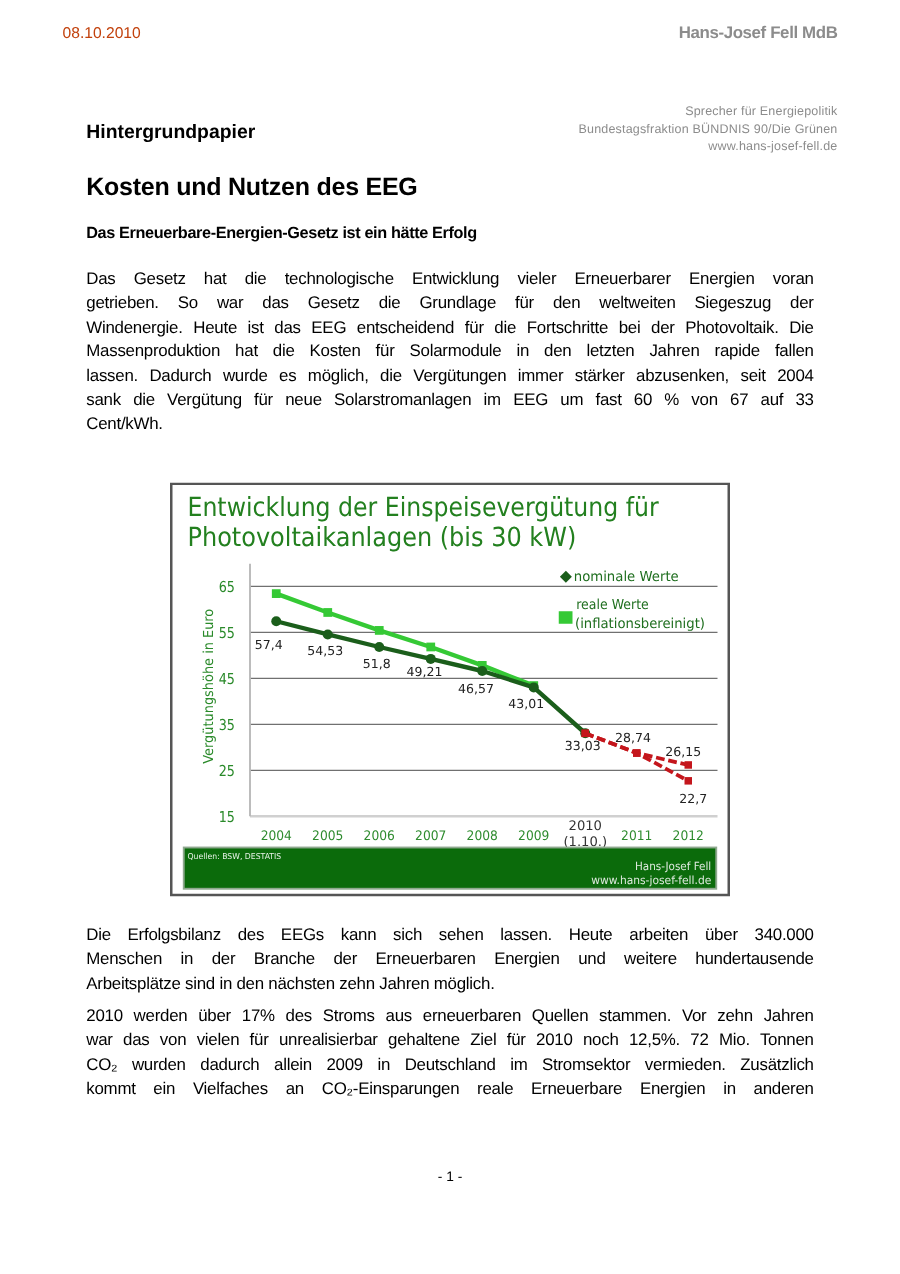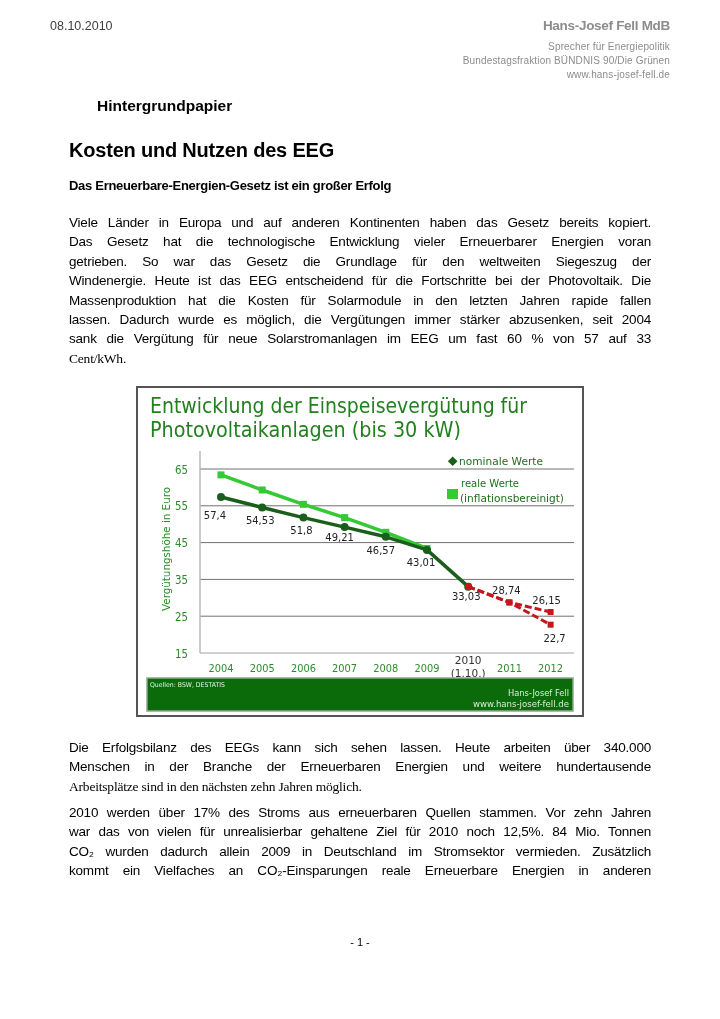--- a/index.html
+++ b/index.html
@@ -1,36 +1,36 @@
 <!DOCTYPE html>
 <html><head>
   <meta charset="utf-8">
   <style>
     html, body { margin: 0; padding: 0; background: #ffffff; }
     body { width: 720px; height: 1019px; position: relative; overflow: hidden; font-family: "Liberation Sans", sans-serif; color: #000; }
     .abs { position: absolute; }
 
     
-    .hdr-date { left: 50px; top: 19px; font-size: 12.5px; color: #404040; font-family: "Liberation Sans", sans-serif; }
+    .hdr-date { left: 50px; top: 19px; font-size: 12.5px; color: #c2410c; font-family: "Liberation Sans", sans-serif; }
     .hdr-right { right: 50px; text-align: right; color: #8c8c8c; white-space: nowrap; font-family: "Liberation Sans", sans-serif; }
     .hdr-author { top: 18px; font-size: 13.5px; font-weight: bold; letter-spacing: -0.3px; }
-    .hdr-sub { font-size: 10px; letter-spacing: 0.15px; }
+    .hdr-sub { font-size: 10px; letter-spacing: 0.15px; margin-top: 43px; }
     .hdr-role { top: 41px; }
     .hdr-faction { top: 55px; }
     .hdr-web { top: 69px; }
 
     
-    .h-doctype { left: 69px; top: 97px; font-size: 15.5px; font-weight: bold; margin-left: 28px; }
+    .h-doctype { left: 69px; top: 97px; font-size: 15.5px; font-weight: bold; }
     .h-title { left: 69px; top: 139px; font-size: 20px; font-weight: bold; letter-spacing: -0.2px; }
     .h-sub { left: 69px; top: 178px; font-size: 13px; font-weight: bold; letter-spacing: -0.3px; }
 
     
     .para { left: 69px; width: 582px; font-size: 13.5px; line-height: 19.4px; letter-spacing: -0.2px; }
     .line { display: block; text-align: justify; text-align-last: justify; }
-    .line.last { text-align: left; text-align-last: left; font-family: Liberation Serif, serif; }
+    .line.last { text-align: left; text-align-last: left; }
     .p1 { top: 213px; }
     .p2 { top: 738px; }
     .p3 { top: 803px; }
 
     .page-num { left: 0; width: 720px; top: 936px; text-align: center; font-size: 11px; }
 
     
     #chart-svg { position: absolute; left: 136px; top: 386px; width: 449px; height: 332px; }
     .ct { font-family: "DejaVu Sans", sans-serif; }
   </style>
@@ -38,30 +38,29 @@
 <body>
 
 <div class="abs hdr-date">08.10.2010</div>
 <div class="abs hdr-right hdr-author">Hans-Josef Fell MdB</div>
 <div class="abs hdr-right hdr-sub hdr-role">Sprecher für Energiepolitik</div>
 <div class="abs hdr-right hdr-sub hdr-faction">Bundestagsfraktion BÜNDNIS 90/Die Grünen</div>
 <div class="abs hdr-right hdr-sub hdr-web">www.hans-josef-fell.de</div>
 
 <div class="abs h-doctype">Hintergrundpapier</div>
 <div class="abs h-title">Kosten und Nutzen des EEG</div>
-<div class="abs h-sub">Das Erneuerbare-Energien-Gesetz ist ein großer Erfolg</div>
+<div class="abs h-sub">Das Erneuerbare-Energien-Gesetz ist ein hätte Erfolg</div>
 
 <div class="abs para p1">
-  <span class="line">Viele Länder in Europa und auf anderen Kontinenten haben das Gesetz bereits kopiert.</span>
   <span class="line">Das Gesetz hat die technologische Entwicklung vieler Erneuerbarer Energien voran</span>
   <span class="line">getrieben. So war das Gesetz die Grundlage für den weltweiten Siegeszug der</span>
   <span class="line">Windenergie. Heute ist das EEG entscheidend für die Fortschritte bei der Photovoltaik. Die</span>
   <span class="line">Massenproduktion hat die Kosten für Solarmodule in den letzten Jahren rapide fallen</span>
   <span class="line">lassen. Dadurch wurde es möglich, die Vergütungen immer stärker abzusenken, seit 2004</span>
-  <span class="line">sank die Vergütung für neue Solarstromanlagen im EEG um fast 60 % von 57 auf 33</span>
+  <span class="line">sank die Vergütung für neue Solarstromanlagen im EEG um fast 60 % von 67 auf 33</span>
   <span class="line last">Cent/kWh.</span>
 </div>
 
 <svg id="chart-svg" viewBox="136 386 449 332">
   <rect x="137" y="387" width="446" height="329" fill="#ffffff" stroke="#555555" stroke-width="2"></rect>
   <text class="ct" x="150" y="413" font-size="21" fill="#23801f" textLength="377" lengthAdjust="spacingAndGlyphs">Entwicklung der Einspeisevergütung für</text>
   <text class="ct" x="150" y="437" font-size="21" fill="#23801f" textLength="311" lengthAdjust="spacingAndGlyphs">Photovoltaikanlagen (bis 30 kW)</text>
   <text class="ct" x="0" y="0" font-size="11" fill="#2a8a2a" text-anchor="middle" textLength="124" lengthAdjust="spacingAndGlyphs" transform="translate(170,549) rotate(-90)">Vergütungshöhe in Euro</text>
 
   <g id="grid-layer">
@@ -144,18 +143,18 @@
 </svg>
 
 <div class="abs para p2">
   <span class="line">Die Erfolgsbilanz des EEGs kann sich sehen lassen. Heute arbeiten über 340.000</span>
   <span class="line">Menschen in der Branche der Erneuerbaren Energien und weitere hundertausende</span>
   <span class="line last">Arbeitsplätze sind in den nächsten zehn Jahren möglich.</span>
 </div>
 
 <div class="abs para p3">
   <span class="line">2010 werden über 17% des Stroms aus erneuerbaren Quellen stammen. Vor zehn Jahren</span>
-  <span class="line">war das von vielen für unrealisierbar gehaltene Ziel für 2010 noch 12,5%. 84 Mio. Tonnen</span>
+  <span class="line">war das von vielen für unrealisierbar gehaltene Ziel für 2010 noch 12,5%. 72 Mio. Tonnen</span>
   <span class="line">CO₂ wurden dadurch allein 2009 in Deutschland im Stromsektor vermieden. Zusätzlich</span>
   <span class="line">kommt ein Vielfaches an CO₂-Einsparungen reale Erneuerbare Energien in anderen</span>
 </div>
 
 <div class="abs page-num">- 1 -</div>
 
 </body></html>

